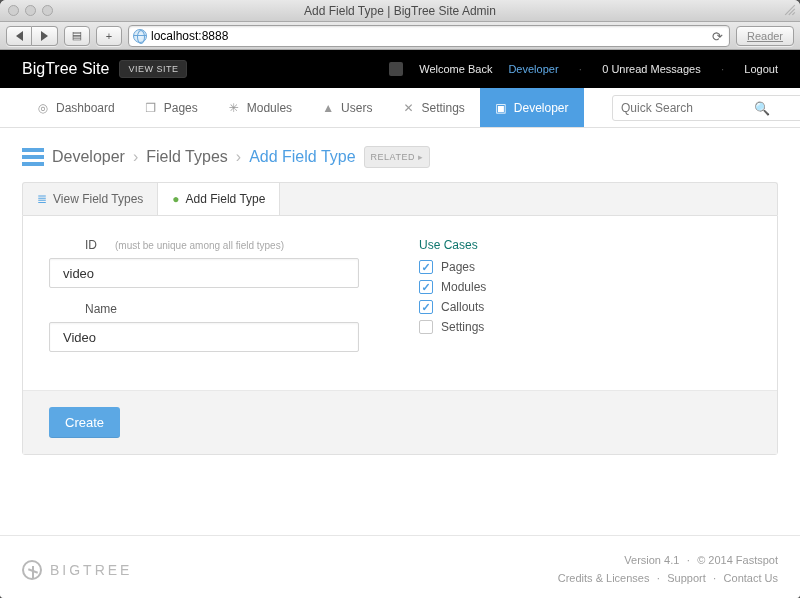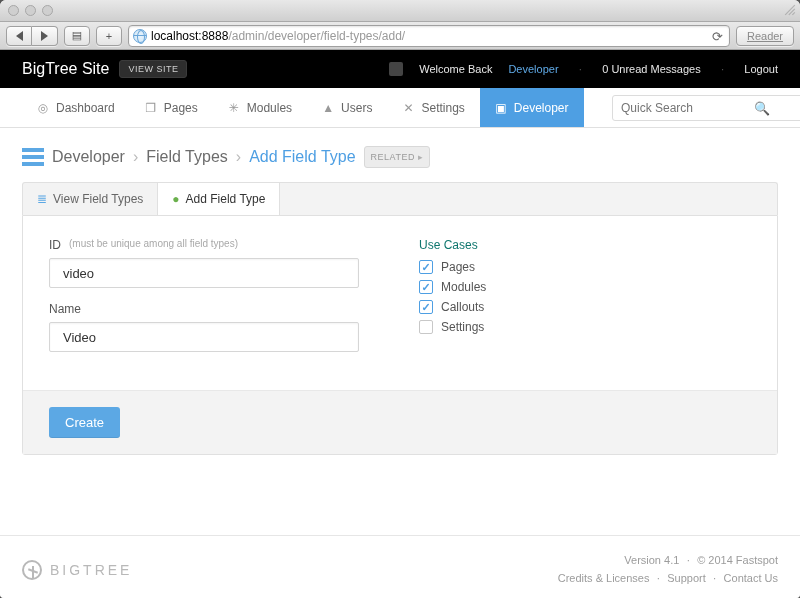--- a/index.html
+++ b/index.html
@@ -67,21 +67,21 @@
   .tabs .tab.active { background:#fff; color:#333;}
   .tabs .tab .ico { font-size:12px;}
   .tabs .tab .ico.blue { color:#5ca8e4;}
   .tabs .tab .ico.green{ color:#6ab04c;}
 
   .panel { border:1px solid #e0e0e0; border-radius:0 0 3px 3px; background:#fff; }
   .panel-body { padding: 22px 26px 24px; display:flex; gap:60px;}
   .col { }
   .col.left { flex:0 0 310px;}
   .field { margin-bottom:14px;}
-  .label { font-size:12px; color:#555; margin-bottom:6px; display:flex; align-items:flex-start; gap:8px;}
+  .label { font-size:12px; color:#555; margin-bottom:6px; display:flex; align-items:center; gap:18px;margin-left:36px;}
   .hint { font-size:10px; color:#a9a9a9;}
   .tinput { width:100%; height:30px; border:1px solid #d6d6d6; border-radius:2px; padding:0 13px; font-size:13px; color:#333; box-shadow: inset 0 1px 2px rgba(0,0,0,.05);}
   .uc-title { font-size:12px; color:#0f766e; margin-bottom:8px;}
   .check-row { display:flex; align-items:center; gap:8px; font-size:12px; color:#555; margin-bottom:6px;}
   .chk { width:14px; height:14px; border:1px solid #c8c8c8; border-radius:2px; display:flex; align-items:center; justify-content:center; background:#fff;}
   .chk.on { color:#4e9fe3; border-color:#4e9fe3;}
   .chk.on::before { content:"✓"; font-size:11px; line-height:1; font-weight:bold;}
 
   .panel-footer { background:#f3f3f3; border-top:1px solid #e8e8e8; padding:16px 26px;}
   .btn-primary { background:#5ca8e4; color:#fff; border:0; border-radius:3px; padding:8px 16px; font-size:13px; box-shadow: inset 0 -1px 0 rgba(0,0,0,.08);}
@@ -99,40 +99,40 @@
 <body>
 
 <div class="window">
 
   <div class="titlebar">
     <div class="traffic">
       <div class="tl"></div>
       <div class="tl"></div>
       <div class="tl"></div>
     </div>
+    <div class="title">Add Field Type | BigTree Site Admin</div>
     <svg class="resize-grip" viewBox="0 0 10 10">
         <path d="M1 9 L9 1 M4 9 L9 4 M7 9 L9 7" stroke="#8a8a8a" stroke-width="1"></path>
       </svg>
   </div>
 
   <div class="toolbar">
     <div class="seg">
       <div class="btn nav-btn">
           <span class="triangle tri-left"></span>
         </div>
       <div class="btn nav-btn">
           <span class="triangle tri-right"></span>
         </div>
     </div>
     <div class="btn nav-btn">▤</div>
     <div class="btn nav-btn">+</div>
     <div class="urlbar">
       <span class="globe"></span>
       <span class="host">localhost:8888</span>
-        <span class="path">/admin/developer/field-types/add/</span>
       <span class="refresh">⟳</span>
     </div>
     <div class="btn reader">Reader</div>
   </div>
 
   <div class="viewport">
 
     <header class="site">
       <span class="brand">BigTree Site</span>
       <span class="viewsite">VIEW SITE</span>

